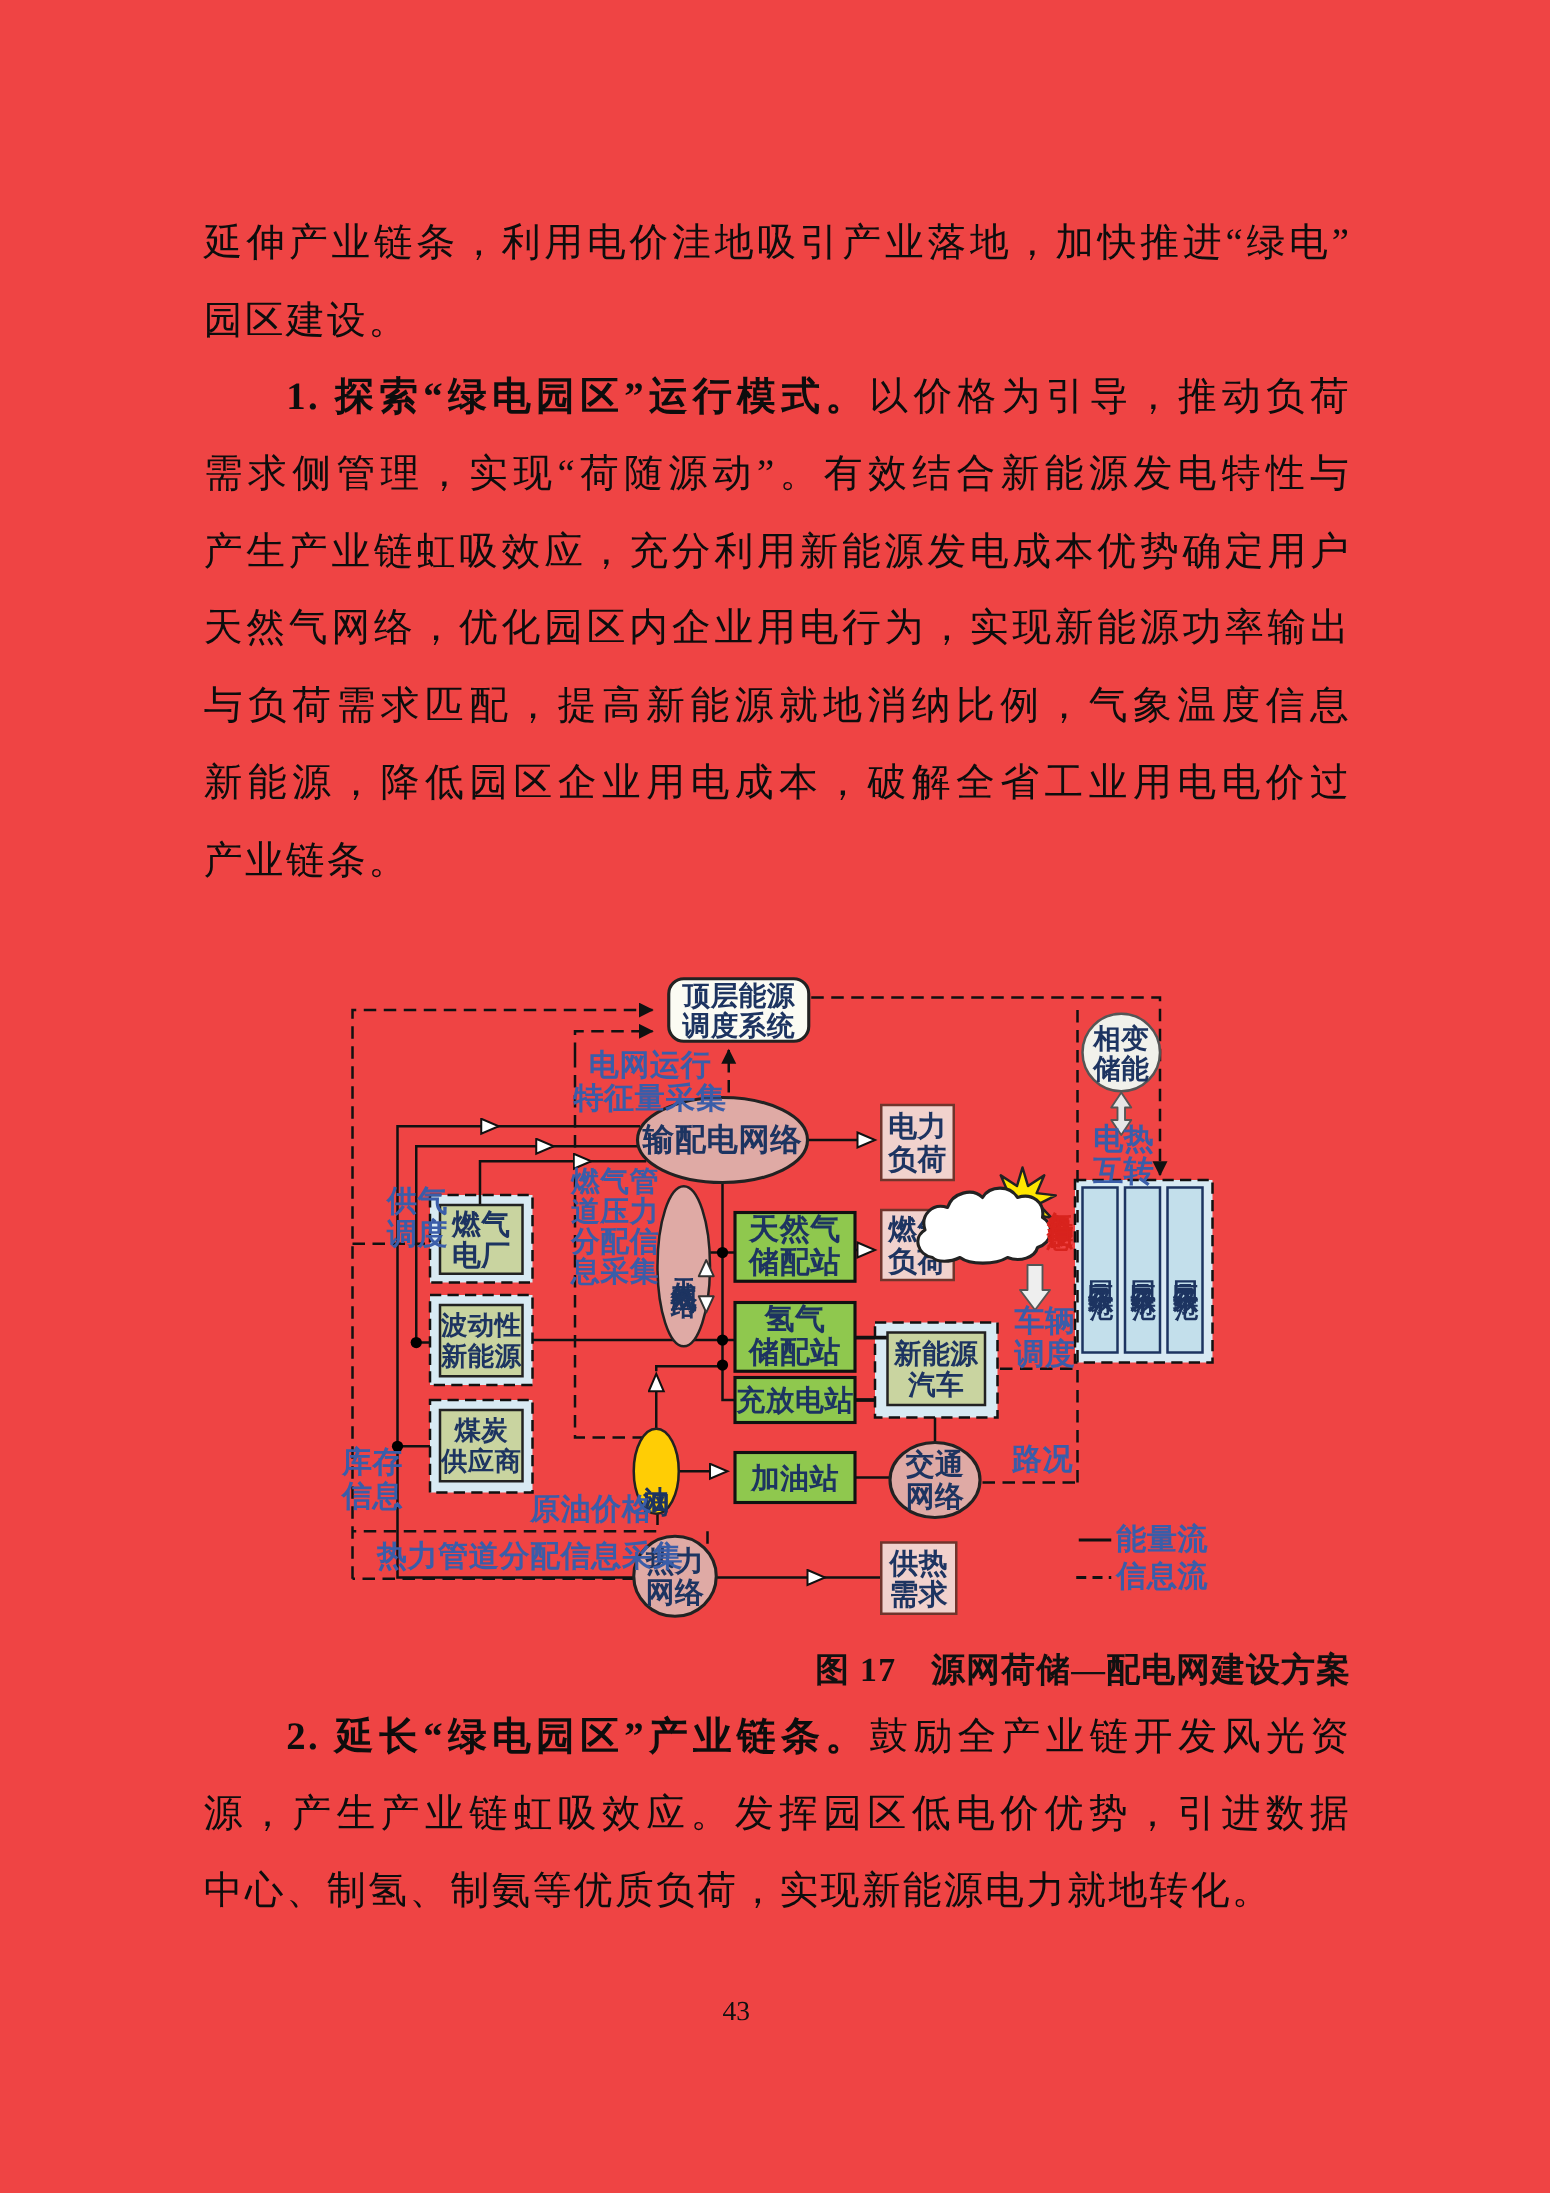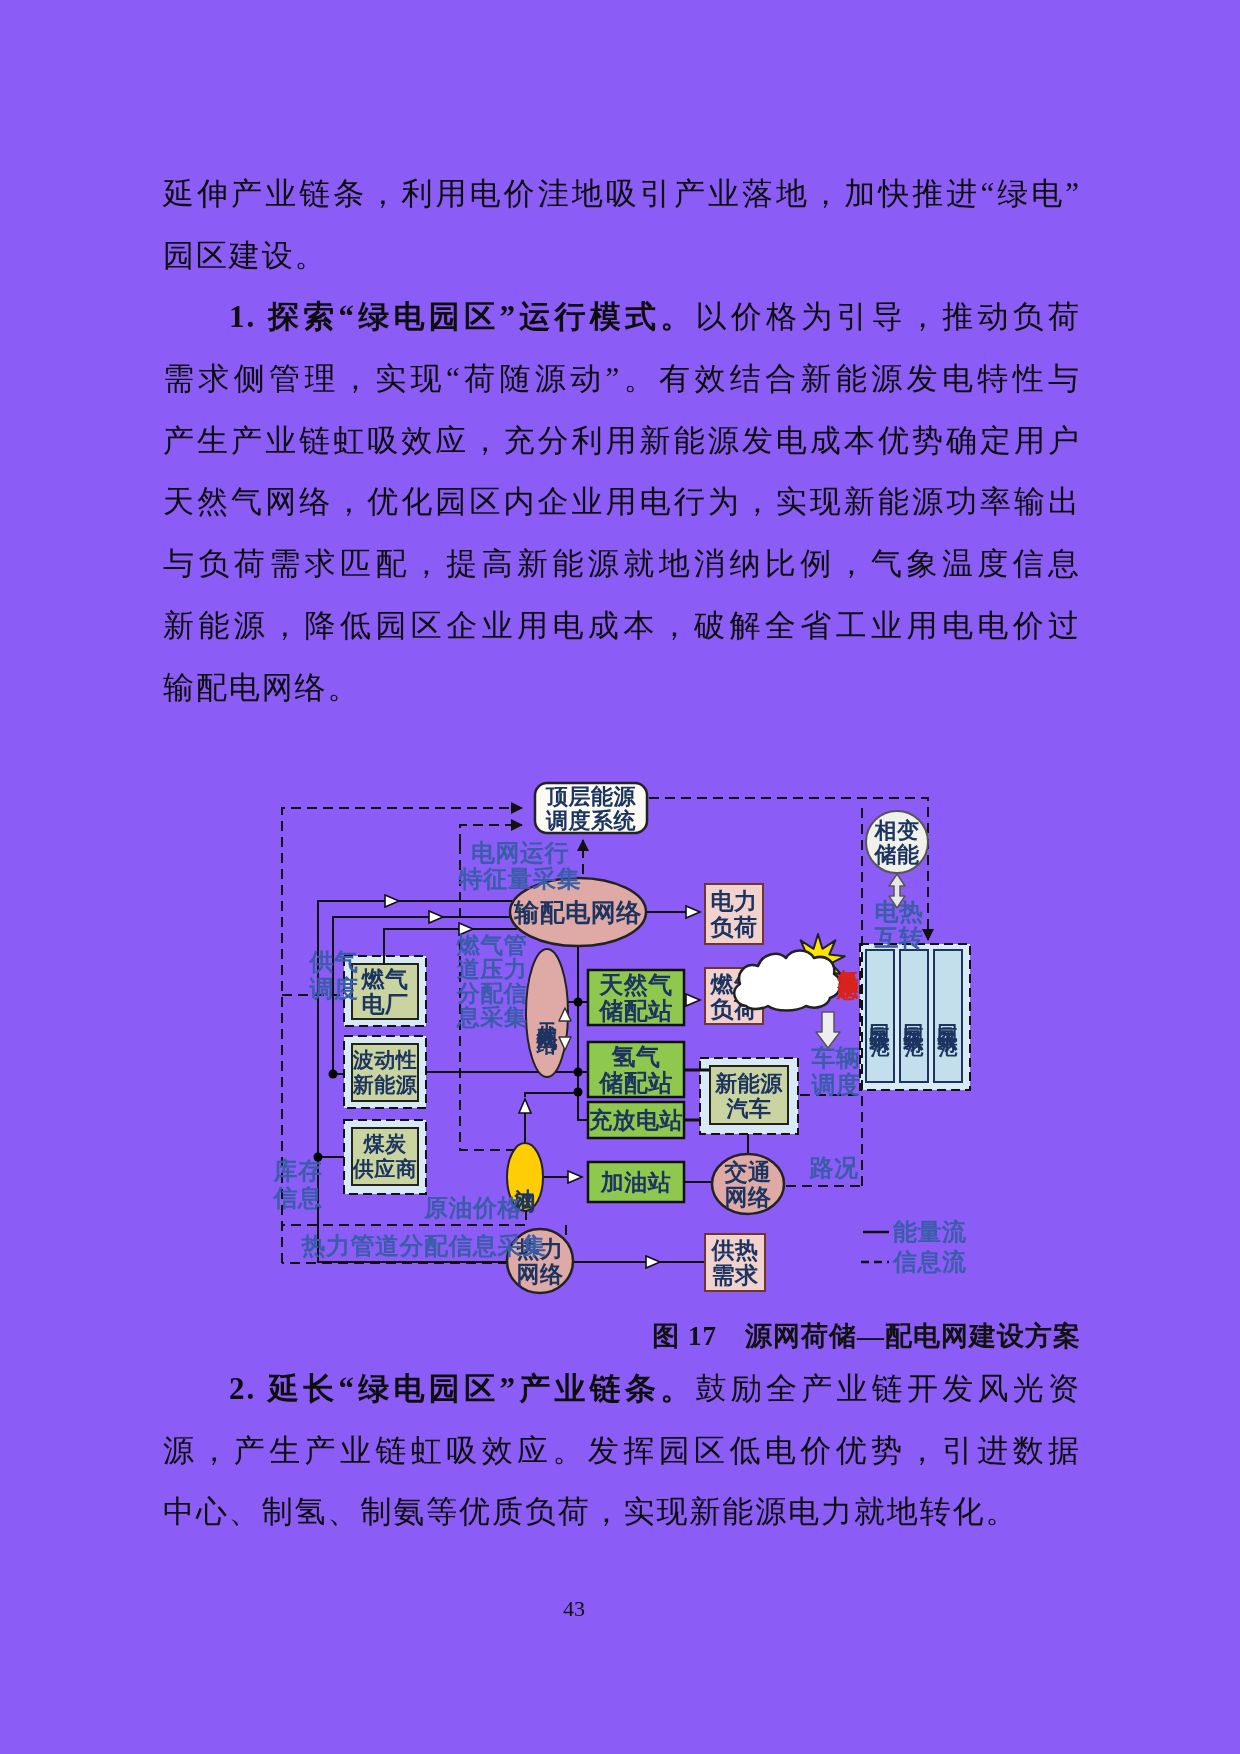--- a/index.html
+++ b/index.html
@@ -1,45 +1,45 @@
 <!DOCTYPE html>
 <html><head>
 <meta charset="utf-8">
 <style>
   html,body{margin:0;padding:0;background:#888;}
-  .page{position:relative;width:1240px;height:1754px;background:#8b5cf6;overflow:hidden;
+  .page{position:relative;width:1240px;height:1754px;background:#ef4444;overflow:hidden;
         font-family:"Liberation Serif","DejaVu Serif",serif;color:#0d0d0d;}
   .textblock{position:absolute;left:163px;width:918px;}
   .textline{font-size:31px;line-height:61.7px;height:61.7px;letter-spacing:1.9px;
             text-align:justify;text-align-last:justify;text-justify:inter-character;white-space:normal;}
   .textline.lastline{text-align-last:left;}
   .textline.indent{text-indent:66px;}
   .textline .b{font-weight:bold;}
   .caption{position:absolute;left:163px;width:918px;text-align:right;font-weight:bold;
            font-size:27px;letter-spacing:1px;color:#111;}
-  .pagenum{position:absolute;left:0;width:1148px;text-align:center;font-size:22px;color:#111;}
+  .pagenum{position:absolute;left:0;width:1148px;text-align:center;font-size:22px;color:#111;padding-left:15px;}
   svg text{font-family:"Liberation Serif","DejaVu Serif",serif;}
   .container-rect{stroke:#111;stroke-width:2;stroke-dasharray:9 5;}
   .edge{fill:none;stroke:#111;}
   .edge.info{stroke-dasharray:10 6;}
 </style>
 </head>
 <body>
 
 <div class="page">
   <div class="textblock" id="text-top" style="top:163px;">
       <div class="textline"><span>延伸产业链条，利用电价洼地吸引产业落地，加快推进“绿电”</span></div>
       <div class="textline lastline"><span>园区建设。</span></div>
       <div class="textline indent"><span class="b">1. 探索“绿电园区”运行模式。</span><span>以价格为引导，推动负荷</span></div>
       <div class="textline"><span>需求侧管理，实现“荷随源动”。有效结合新能源发电特性与</span></div>
       <div class="textline"><span>产生产业链虹吸效应，充分利用新能源发电成本优势确定用户</span></div>
       <div class="textline"><span>天然气网络，优化园区内企业用电行为，实现新能源功率输出</span></div>
       <div class="textline"><span>与负荷需求匹配，提高新能源就地消纳比例，气象温度信息</span></div>
       <div class="textline"><span>新能源，降低园区企业用电成本，破解全省工业用电电价过</span></div>
-      <div class="textline lastline"><span>输配电网络。</span></div>
+      <div class="textline lastline"><span>产业链条。</span></div>
     </div>
 
   <svg id="diagram" width="1240" height="1754" viewBox="0 0 1240 1754" style="position:absolute;left:0;top:0;">
     <defs>
       <marker id="hollow" markerUnits="userSpaceOnUse" markerWidth="18" markerHeight="16" refX="14" refY="7" orient="auto">
         <path d="M1,1 L15,7 L1,13 Z" fill="#ffffff" stroke="#111" stroke-width="1.6"></path>
       </marker>
       <marker id="filled" markerUnits="userSpaceOnUse" markerWidth="16" markerHeight="14" refX="11" refY="6" orient="auto">
         <path d="M0,0 L12,6 L0,12 Z" fill="#111"></path>
       </marker>

